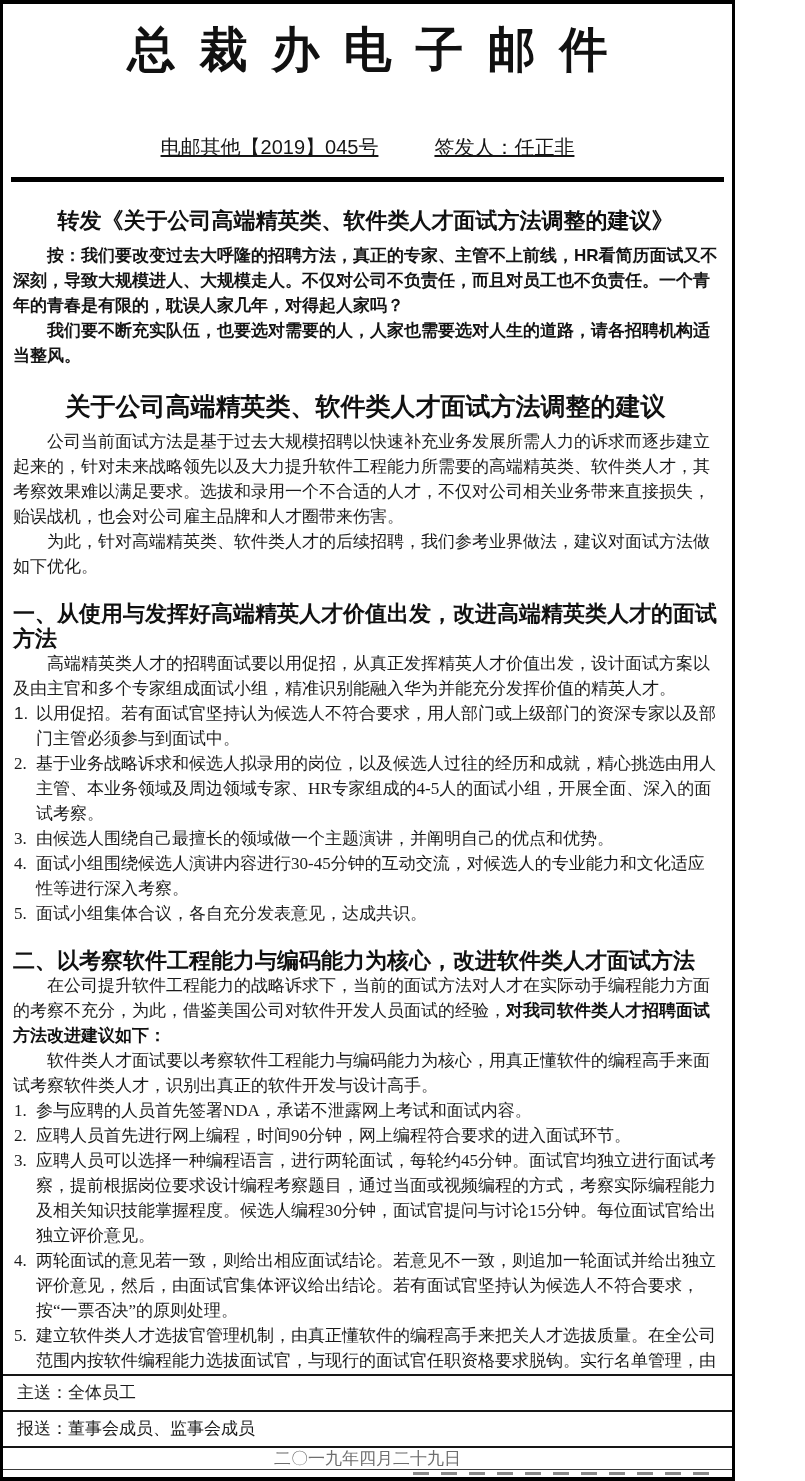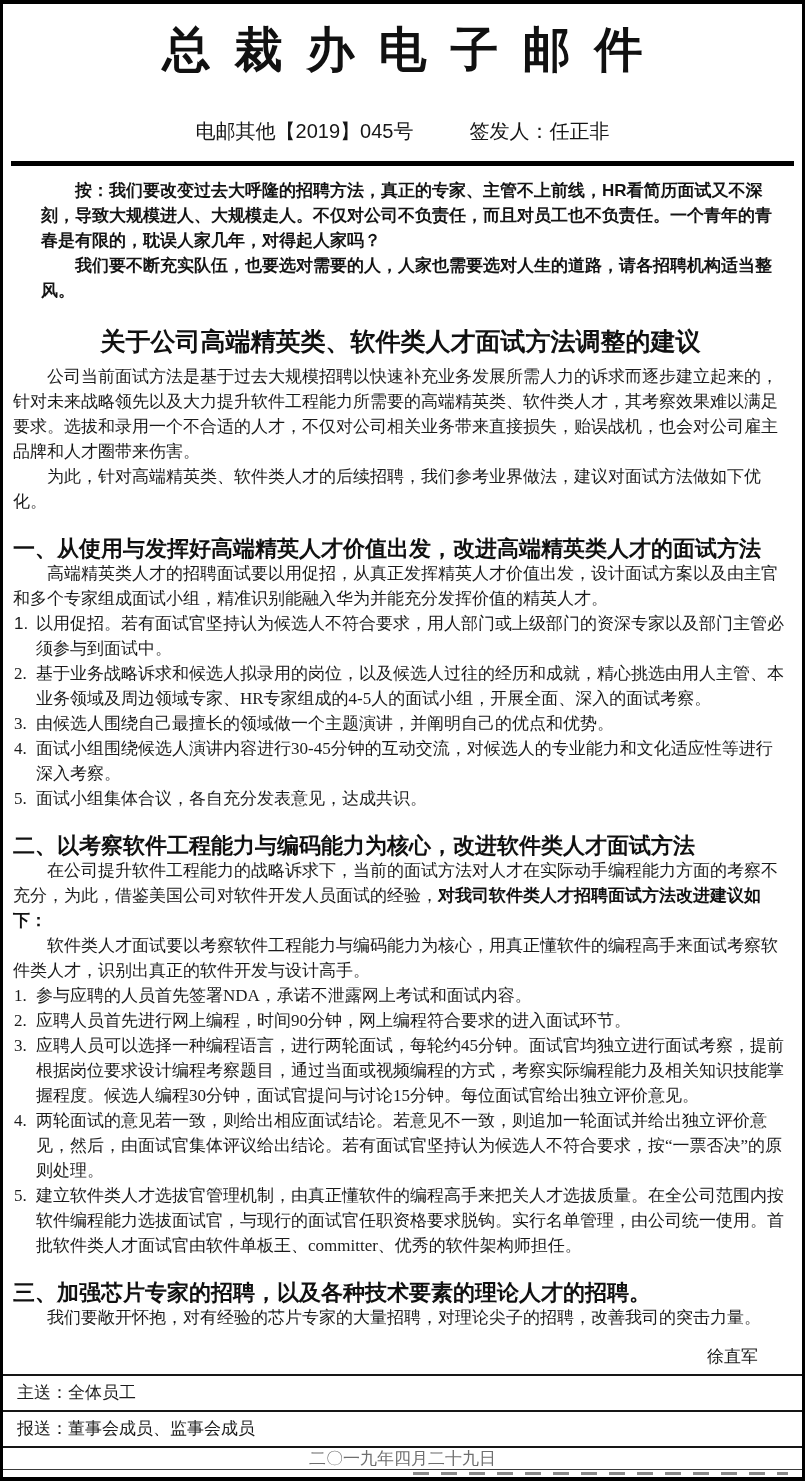--- a/index.html
+++ b/index.html
@@ -1,18 +1,18 @@
 <!DOCTYPE html>
 <html><head>
 <meta charset="utf-8">
 <style>
   html,body { margin:0; padding:0; background:#fff; }
   .page {
     position:relative;
-    width:805px; height:1481px;
+    width:735px; height:1481px;
     box-sizing:border-box;
     border:3px solid #000;
     border-top-width:4px;
     border-bottom-width:4px;
     background:#fff;
     overflow:hidden;
     font-family:"Liberation Sans","DejaVu Sans",sans-serif;
     color:#1b1b1b;
   }
   
@@ -20,25 +20,26 @@
     margin:14px 0 0;
     text-align:center;
     font-size:48px;
     font-weight:bold;
     letter-spacing:24px;
     padding-left:24px;
     color:#111;
     white-space:nowrap;
   }
   .doc-line {
-    margin-top:36px;
+    margin-top:52px;
     text-align:center;
     font-size:20px;
     color:#161616;
     white-space:nowrap;
+    text-decoration:underline;
   }
   .doc-number { margin-right:56px; }
   .thick-rule {
     height:5px;
     background:#000;
     margin:16px 8px 0 8px;
   }
   
   .content {
     padding:12px 14px 0 10px;
@@ -53,21 +54,21 @@
     color:#111;
   }
   .inner-title {
     margin:26px 0 10px;
     text-align:center;
     font-size:25px;
     font-weight:bold;
     color:#111;
   }
   p.para, p.preface { margin:0; text-indent:2em; }
-  p.preface { font-weight:bold; color:#141414;margin-left:28px; }
+  p.preface { font-weight:bold; color:#141414; }
   .sec-head {
     margin:22px 0 0;
     font-size:22px;
     font-weight:bold;
     color:#111;
   }
   .tail { font-weight:bold; color:#111; }
   ol.items { list-style:none; margin:0; padding:0; counter-reset:it; }
   ol.items li {
     counter-increment:it;
@@ -121,20 +122,21 @@
   <header>
     <h1 class="main-title">总裁办电子邮件</h1>
     <div class="doc-line">
       <span class="doc-number">电邮其他【2019】045号</span><span>签发人：任正非</span>
     </div>
     <div class="thick-rule"></div>
   </header>
 
   <main class="content">
 
+    <h2 class="forward-title">转发《关于公司高端精英类、软件类人才面试方法调整的建议》</h2>
 
     <p class="preface">按：我们要改变过去大呼隆的招聘方法，真正的专家、主管不上前线，HR看简历面试又不深刻，导致大规模进人、大规模走人。不仅对公司不负责任，而且对员工也不负责任。一个青年的青春是有限的，耽误人家几年，对得起人家吗？</p>
     <p class="preface">我们要不断充实队伍，也要选对需要的人，人家也需要选对人生的道路，请各招聘机构适当整风。</p>
 
     <h3 class="inner-title">关于公司高端精英类、软件类人才面试方法调整的建议</h3>
 
     <p class="para">公司当前面试方法是基于过去大规模招聘以快速补充业务发展所需人力的诉求而逐步建立起来的，针对未来战略领先以及大力提升软件工程能力所需要的高端精英类、软件类人才，其考察效果难以满足要求。选拔和录用一个不合适的人才，不仅对公司相关业务带来直接损失，贻误战机，也会对公司雇主品牌和人才圈带来伤害。</p>
     <p class="para">为此，针对高端精英类、软件类人才的后续招聘，我们参考业界做法，建议对面试方法做如下优化。</p>
 
     <h4 class="sec-head">一、从使用与发挥好高端精英人才价值出发，改进高端精英类人才的面试方法</h4>

